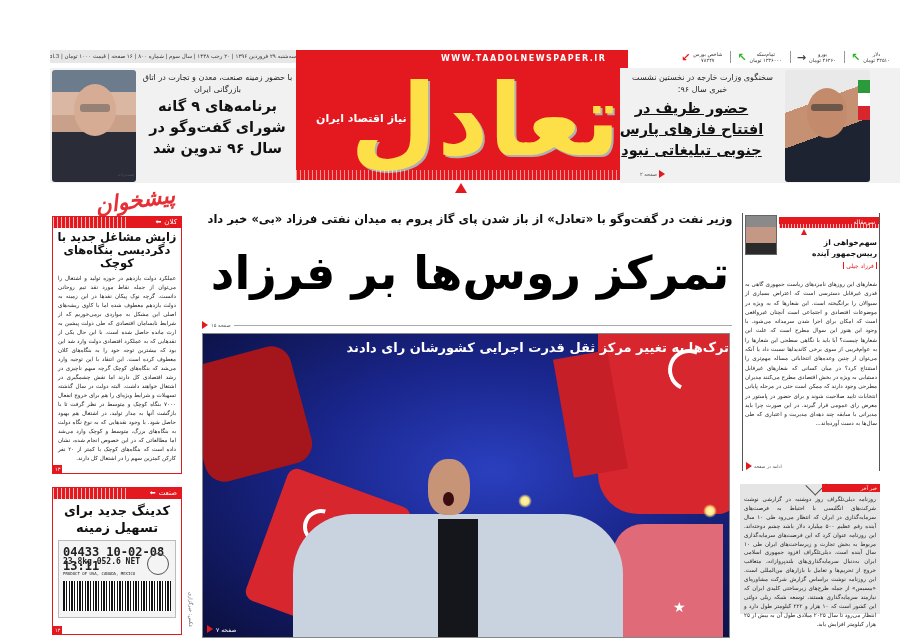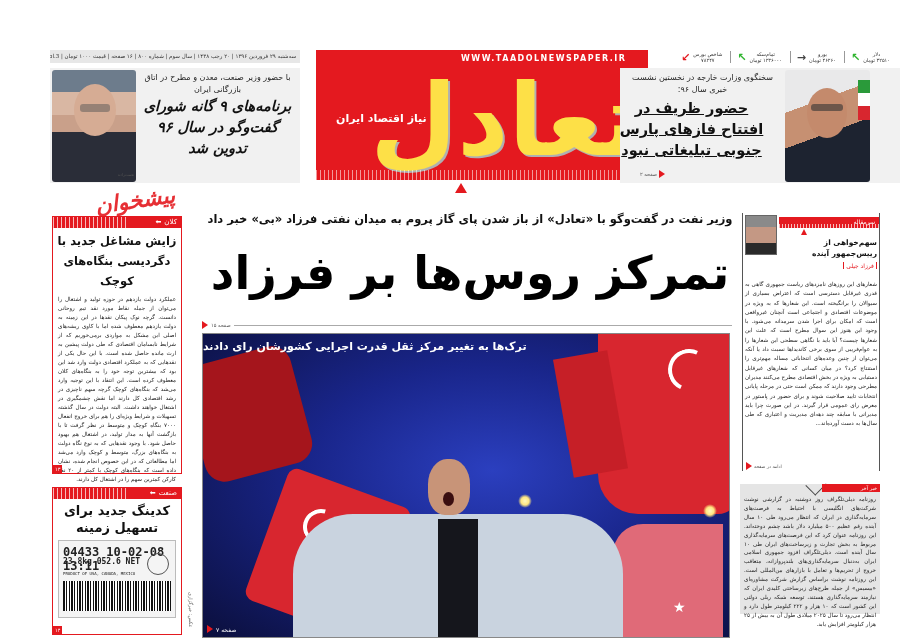--- a/index.html
+++ b/index.html
@@ -10,21 +10,21 @@
 
   
   .info-strip { position: absolute; left: 50px; top: 50px; width: 250px; height: 13px; background: #e7e7e7; direction: rtl; font-size: 5.5px; line-height: 13px; padding: 0 4px; white-space: nowrap; overflow: hidden; color: #333; }
   .ticker { position: absolute; left: 620px; top: 48px; width: 280px; height: 18px; display: flex; flex-direction: row-reverse; align-items: center; gap: 8px; padding-right: 10px; }
   .tick { display: flex; flex-direction: row-reverse; align-items: center; gap: 3px; font-size: 5px; line-height: 6px; direction: rtl; color: #333; padding-left: 6px; border-left: 1px solid #999; }
   .tick:last-child { border-left: none; }
   .tick .arrow { font-size: 11px; font-weight: bold; line-height: 11px; }
   .tick .lbl { display: flex; flex-direction: column; text-align: center; }
 
   
-  .masthead { position: absolute; left: 316px; top: 50px; width: 332px; height: 130px; background: #e4191f; overflow: hidden; }
+  .masthead { position: absolute; left: 296px; top: 50px; width: 332px; height: 130px; background: #e4191f; overflow: hidden; }
   .url { position: absolute; left: 145px; top: 4px; font-size: 8px; letter-spacing: 1.5px; font-weight: bold; color: #fff; font-family: "DejaVu Sans", sans-serif; }
   .logo { position: absolute; right: 8px; top: 6px; font-size: 100px; font-weight: bold; color: #fde047; direction: rtl; line-height: 130px; font-family: "DejaVu Sans", sans-serif; text-shadow: 2px 2px 0 #b0b0b0; letter-spacing: -4px; }
   .slogan { position: absolute; left: 20px; top: 62px; font-size: 11px; color: #fff; direction: rtl; font-weight: bold; }
   .ruler { position: absolute; left: 0; bottom: 0; width: 100%; height: 10px; background: repeating-linear-gradient(90deg, #fff 0 1px, transparent 1px 4px); opacity: .55; }
   .mast-pointer { position: absolute; left: 455px; top: 183px; width: 0; height: 0; border-left: 6px solid transparent; border-right: 6px solid transparent; border-bottom: 10px solid #e4191f; }
 
   
   .top-box { position: absolute; background: #f1f1f1; }
   .tl-box { left: 50px; top: 68px; width: 250px; height: 115px; }
   .tr-box { left: 620px; top: 68px; width: 280px; height: 115px; }
@@ -40,41 +40,41 @@
   .label-tiny { position: absolute; font-size: 4px; color: #555; }
 
   
   .pishkhan { position: absolute; left: 95px; top: 188px; font-size: 22px; color: #e4191f; font-style: italic; direction: rtl; font-weight: bold; transform: rotate(-8deg); opacity: .9; }
 
   
   .lbox { position: absolute; border: 1.5px solid #e4191f; background: #fff; }
   .lbox .bar { height: 11px; background: #e4191f; position: relative; }
   .lbox .bar .bars { position: absolute; left: 0; top: 0; width: 58%; height: 100%; background: repeating-linear-gradient(90deg, #fff 0 1px, transparent 1px 4px); opacity: .7; }
   .lbox .bar .sec { position: absolute; right: 4px; top: 0; color: #fff; font-size: 7px; line-height: 11px; direction: rtl; display: flex; gap: 3px; align-items: center; }
-  .lbox .ttl { direction: rtl; text-align: center; font-weight: bold; font-size: 11.5px; line-height: 20px; margin-top: 3px; }
+  .lbox .ttl { direction: rtl; text-align: center; font-weight: bold; font-size: 11.5px; line-height: 13px; margin-top: 3px; }
   .lbox .body { direction: rtl; text-align: justify; font-size: 5.6px; line-height: 9px; color: #222; padding: 4px 5px 0 5px; }
   .pnum { position: absolute; left: 0; bottom: 0; background: #e4191f; color: #fff; font-size: 5px; padding: 1px 2px; }
   .barcode { margin: 4px 5px; height: 78px; background: #f4f4f4; border: 1px solid #bbb; position: relative; font-family: "DejaVu Sans Mono", monospace; }
   .bc-row { position: absolute; left: 4px; font-weight: bold; font-size: 9px; color: #222; }
   .bc-bars { position: absolute; left: 4px; right: 4px; bottom: 6px; height: 30px; background: repeating-linear-gradient(90deg, #111 0 2px, #fff 2px 3px, #111 3px 4px, #fff 4px 6px, #111 6px 7px, #fff 7px 8px); }
   .bc-seal { position: absolute; right: 6px; top: 12px; width: 22px; height: 22px; border-radius: 50%; border: 1px solid #555; }
 
   
   .kicker { position: absolute; left: 200px; top: 212px; width: 540px; direction: rtl; text-align: center; font-weight: bold; font-size: 11.5px; color: #111; }
   .mainhl { position: absolute; left: 200px; top: 238px; width: 540px; direction: rtl; text-align: center; font-weight: bold; font-size: 46px; line-height: 70px; color: #000; letter-spacing: -1px; }
   .main-ref { position: absolute; left: 202px; top: 320px; width: 530px; height: 10px; display: flex; align-items: center; gap: 3px; }
   .main-ref .line { flex: 1; height: 1px; background: #aaa; }
   .main-ref .t { font-size: 5px; color: #555; direction: rtl; }
 
   .hero { position: absolute; left: 202px; top: 333px; width: 528px; height: 305px; overflow: hidden;
     background: radial-gradient(ellipse at 55% 45%, #2b3fbf 0%, #19258a 45%, #0b0f3c 100%); border: 1px solid #888; }
   .flag { position: absolute; background: #d8262f; }
   .star { position: absolute; color: #fff; font-size: 14px; }
   .crescent { position: absolute; border-radius: 50%; border: 4px solid #fff; border-right-color: transparent; border-bottom-color: transparent; }
-  .hero-kicker { position: absolute; left: 0; top: 6px; width: 100%; text-align: left; direction: rtl; color: #fff; font-weight: bold; font-size: 11px; }
+  .hero-kicker { position: absolute; left: 0; top: 6px; width: 100%; text-align: right; direction: rtl; color: #fff; font-weight: bold; font-size: 13px; padding-left: 40px; }
   .hero-hl { position: absolute; left: 80px; top: 28px; width: 330px; text-align: center; direction: rtl; color: #fff; font-weight: bold; font-size: 27px; line-height: 36px; text-shadow: 1px 1px 2px #000; }
   .person-head { position: absolute; left: 225px; top: 125px; width: 42px; height: 56px; border-radius: 45% 45% 40% 40%; background: #c89478; }
   .person-mouth { position: absolute; left: 240px; top: 158px; width: 11px; height: 14px; border-radius: 50%; background: #3a0e10; }
   .jacket { position: absolute; left: 90px; top: 180px; width: 330px; height: 140px; background: #c9d3df; border-radius: 60px 60px 0 0; }
   .shirt { position: absolute; left: 235px; top: 185px; width: 40px; height: 120px; background: #15161c; }
   .light { position: absolute; width: 14px; height: 14px; border-radius: 50%; background: radial-gradient(circle, #fff8c0 0%, #ffe680 40%, transparent 70%); }
   .hero-ref { position: absolute; left: 4px; bottom: 4px; color: #fff; font-size: 6px; display: flex; gap: 3px; align-items: center; direction: rtl; }
   .photo-credit { position: absolute; left: 188px; top: 592px; writing-mode: vertical-rl; font-size: 5px; color: #666; }
 
   
@@ -133,22 +133,22 @@
         </span>
     </div>
   </div>
 
   <div class="top-box tl-box"></div>
   <div class="photo tl-photo">
     <div class="face" style="left:22px;top:14px;width:42px;height:52px;background:#d6ac94;"></div>
     <div class="face" style="left:28px;top:34px;width:30px;height:8px;border-radius:3px;background:#555;opacity:.5;"></div>
   </div>
   <div class="label-tiny" style="left:118px;top:172px;">نعمت‌زاده</div>
-  <div class="deck" style="left:140px;top:72px;width:155px;">با حضور وزیر صنعت، معدن و مطرح در اتاق بازرگانی ایران</div>
-  <div class="hl" style="left:140px;top:96px;width:155px;font-style:italic;">برنامه‌های ۹ گانه شورای گفت‌و‌گو در سال ۹۶ تدوین شد</div>
+  <div class="deck" style="left:140px;top:72px;width:155px;">با حضور زمینه صنعت، معدن و تجارت در اتاق بازرگانی ایران</div>
+  <div class="hl" style="left:140px;top:96px;width:155px;">برنامه‌های ۹ گانه شورای گفت‌و‌گو در سال ۹۶ تدوین شد</div>
 
   <div class="masthead">
     <div class="url">WWW.TAADOLNEWSPAPER.IR</div>
     <div class="logo">تعادل</div>
     <div class="slogan">نیاز اقتصاد ایران</div>
     <div class="ruler"></div>
   </div>
   <div class="mast-pointer"></div>
 
   <div class="top-box tr-box"></div>

